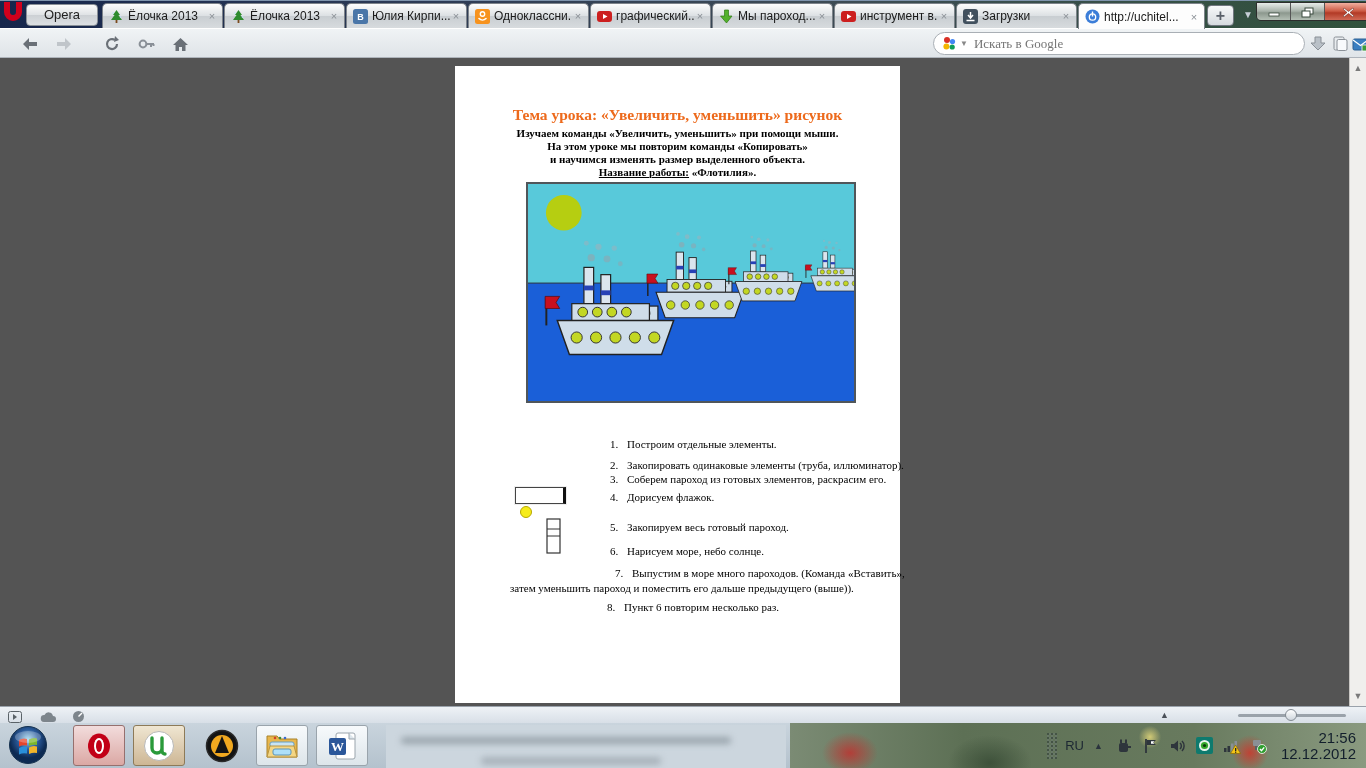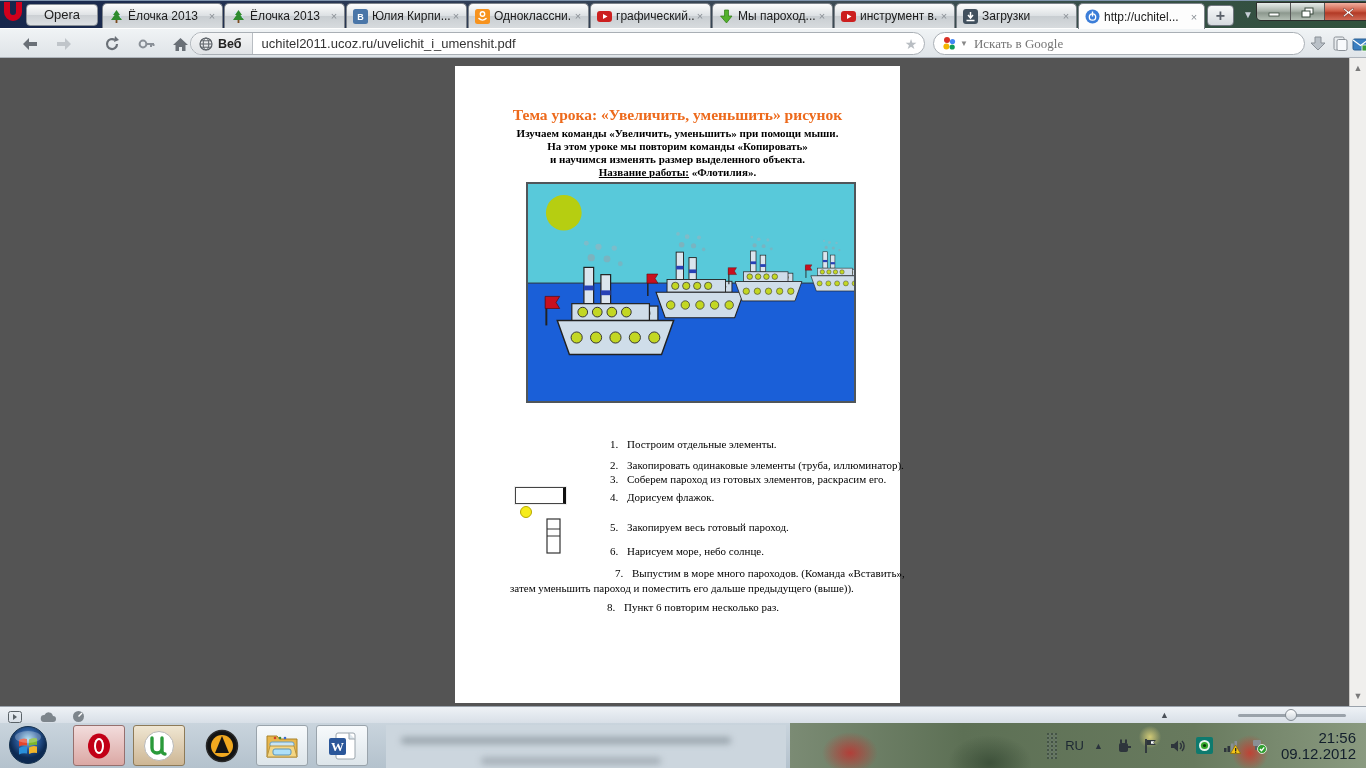--- a/index.html
+++ b/index.html
@@ -249,32 +249,20 @@
           <circle cx="5" cy="6" r="3.4" fill="none" stroke="#8a9097" stroke-width="2"></circle>
           <path d="M8.5 6 H16 M13 6 v3 M15.5 6 v2" stroke="#8a9097" stroke-width="2"></path>
         </svg>
       </div>
     <div class="navic" style="left:168px">
         <svg width="17" height="15" viewBox="0 0 17 15">
           <path d="M8.5 1 L16 8 H13.5 V14 H10 V10 H7 V14 H3.5 V8 H1 Z" fill="#6a7077"></path>
         </svg>
       </div>
 
-    <div class="addr">
-      <div class="addr-badge">
-        <svg width="14" height="14" viewBox="0 0 14 14">
-            <circle cx="7" cy="7" r="6" fill="none" stroke="#5a6066" stroke-width="1.2"></circle>
-            <ellipse cx="7" cy="7" rx="2.8" ry="6" fill="none" stroke="#5a6066" stroke-width="1"></ellipse>
-            <path d="M1 7 h12 M2 3.8 h10 M2 10.2 h10" stroke="#5a6066" stroke-width="1"></path>
-          </svg>
-        <span>Веб</span>
-      </div>
-      <div class="addr-url">uchitel2011.ucoz.ru/uvelichit_i_umenshit.pdf</div>
-      <div class="addr-star">★</div>
-    </div>
 
     <div class="search">
       <svg class="gmark" width="15" height="15" viewBox="0 0 15 15">
           <circle cx="5" cy="4" r="3" fill="#d93025"></circle>
           <circle cx="4.4" cy="10.6" r="3" fill="#f4b400"></circle>
           <circle cx="10.5" cy="5.5" r="2.6" fill="#4285f4"></circle>
           <circle cx="10.2" cy="11" r="2.6" fill="#0f9d58"></circle>
         </svg>
       <span class="sel-arrow">▼</span>
       <input placeholder="Искать в Google" style="">
@@ -503,18 +491,18 @@
       <div class="tray-ic">
           <svg width="17" height="16" viewBox="0 0 17 16">
             <rect x="3" y="2" width="8" height="6" rx="1" fill="#8a9096"></rect>
             <rect x="5" y="8" width="4" height="4" fill="#5a6066"></rect>
             <circle cx="12" cy="11" r="4.5" fill="#2f9e2f" stroke="#fff" stroke-width="0.8"></circle>
             <path d="M10 11 l1.5 1.7 L14.2 9.4" fill="none" stroke="#fff" stroke-width="1.4"></path>
           </svg>
         </div>
       <div class="tray-clock">
         <div>21:56</div>
-        <div>09.12.2012</div>
+        <div>12.12.2012</div>
       </div>
     </div>
   </div>
 
 </div>
 
 </body></html>

